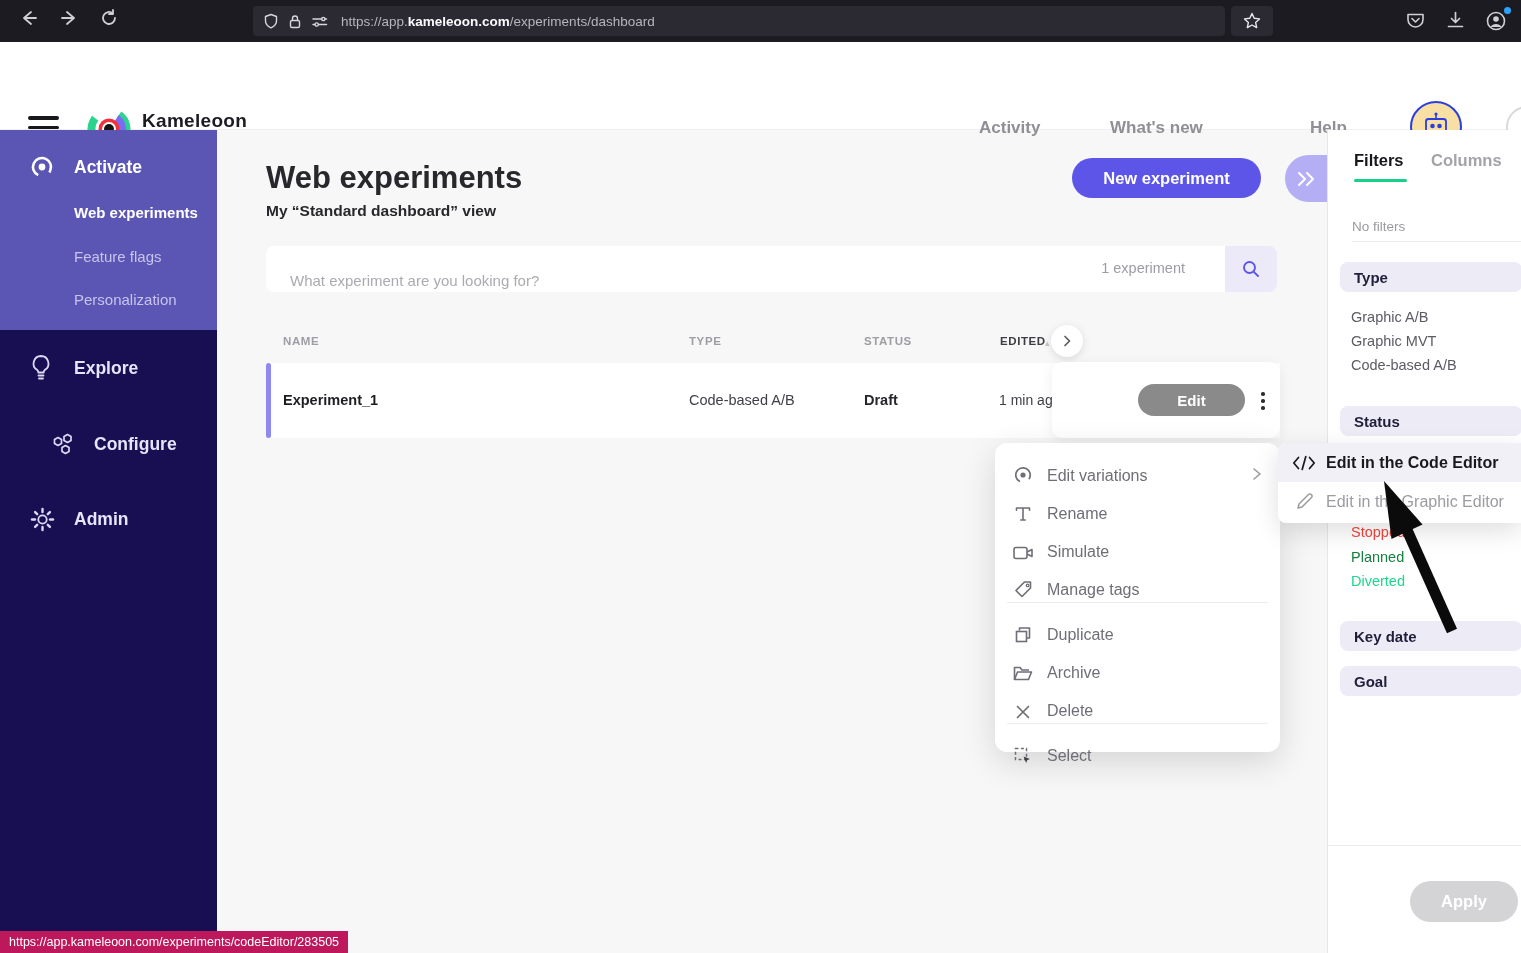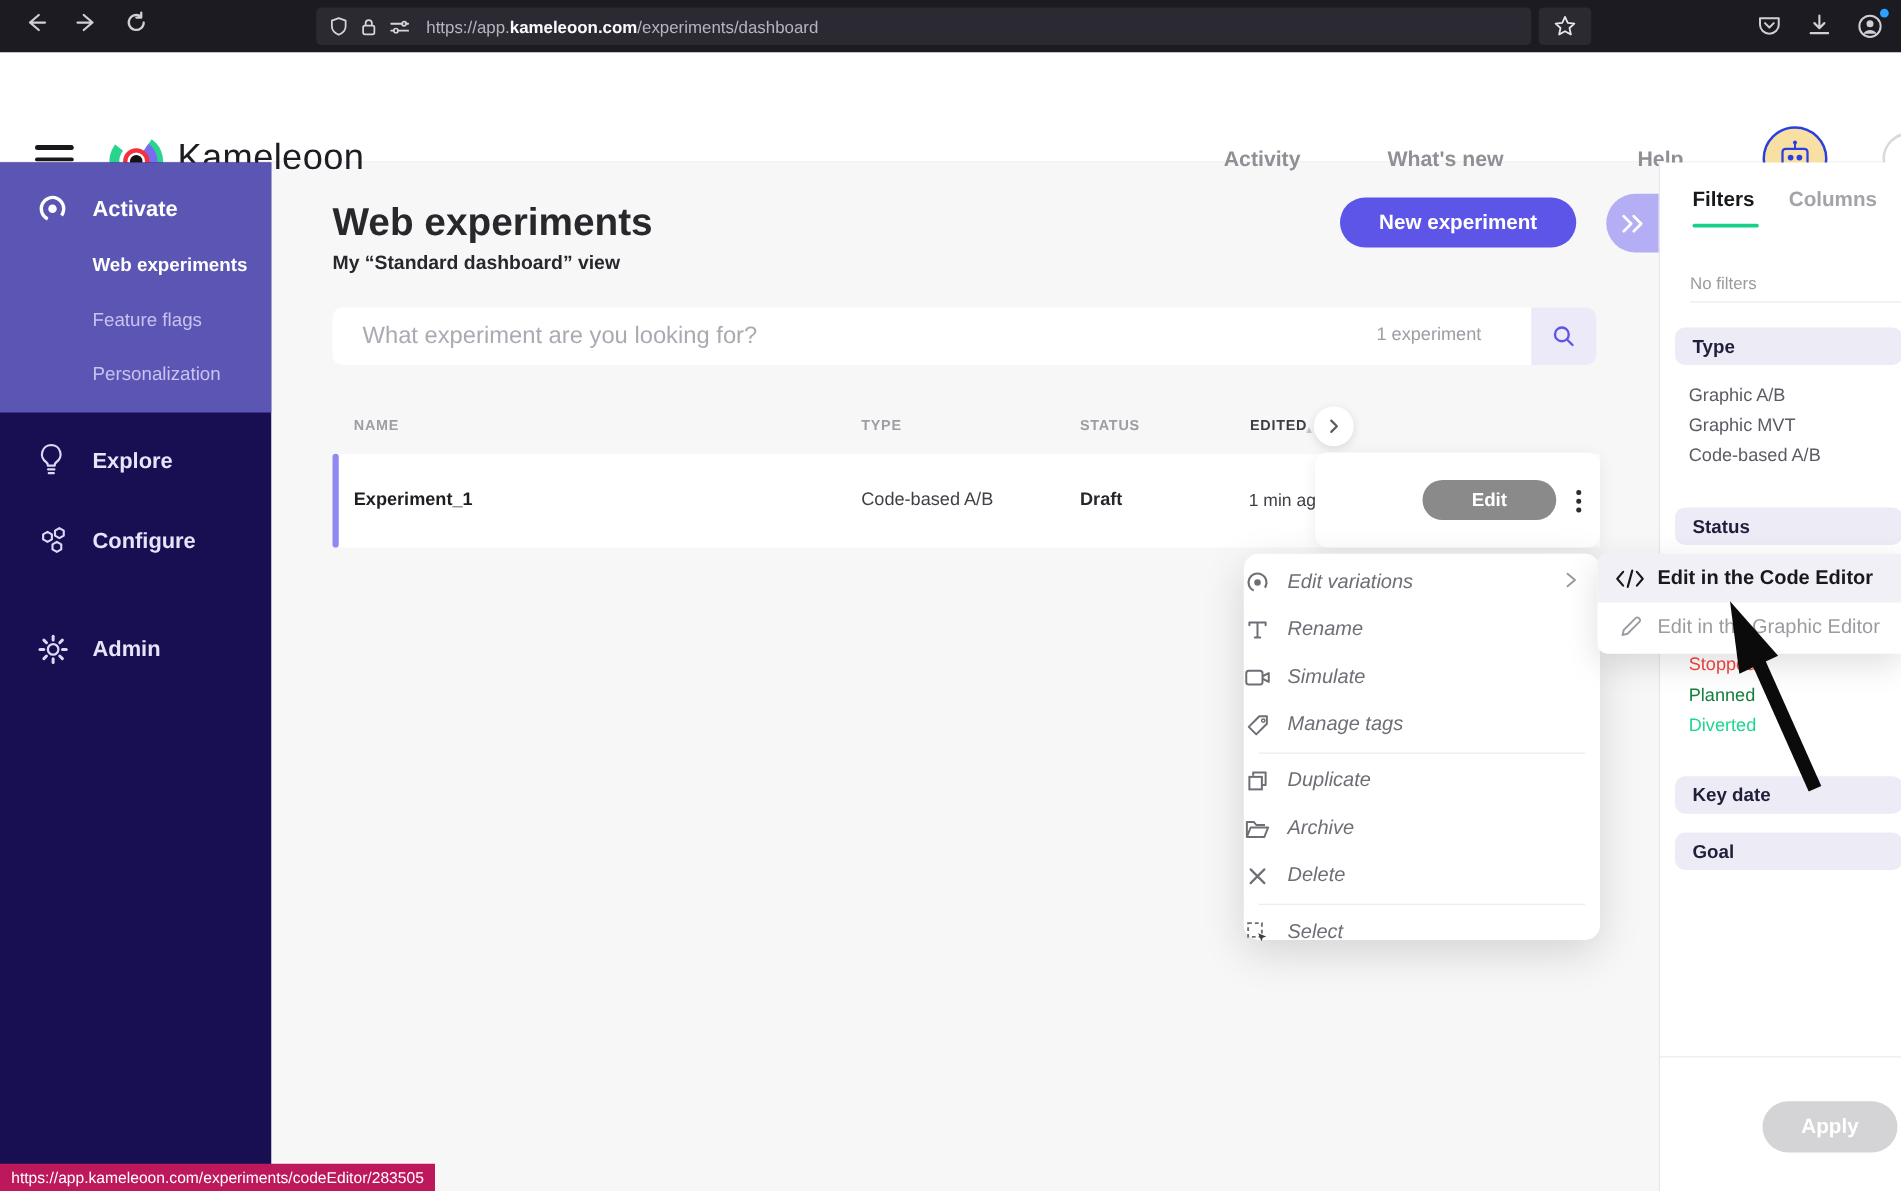--- a/index.html
+++ b/index.html
@@ -21,21 +21,21 @@
   .star-box { position:absolute; left:1231px; top:6px; width:42px; height:30px; background:#2b2a33; border-radius:4px; display:flex; align-items:center; justify-content:center; }
   .tr-ico { position:absolute; top:10px; }
   .pocket { left:1405px; } .dl { left:1445px; } .acct { left:1485px; }
   .blue-dot { position:absolute; left:1504px; top:7px; width:7px; height:7px; border-radius:50%; background:#29a3ff; }
 
   
   .app-header { position:absolute; left:0; top:42px; width:1521px; height:88px; background:#ffffff; border-bottom:1px solid #efeff1; }
   .hamburger { position:absolute; left:28px; top:74px; width:31px; height:24px; cursor:pointer; }
   .hamburger span { display:block; height:3.5px; background:#17171c; border-radius:2px; margin-bottom:6px; }
   .logo { position:absolute; left:86px; top:64px; }
-  .brand { position:absolute; left:142px; top:68px; font-size:29px; font-weight:normal; color:#1c1c22; letter-spacing:.3px; }
+  .brand { position:absolute; left:142px; top:68px; font-size:19px; font-weight:bold; color:#1c1c22; letter-spacing:.3px; }
   .hnav { position:absolute; top:76px; font-size:17px; font-weight:bold; color:#8f8f95; cursor:pointer; }
   .hnav1 { left:979px; } .hnav2 { left:1110px; } .hnav3 { left:1310px; }
   .avatar { position:absolute; left:1410px; top:59px; width:52px; height:52px; border-radius:50%; border:2.5px solid #2b3fe0; background:#f8dfa3; display:flex; align-items:center; justify-content:center; cursor:pointer; }
   .avatar-edge { position:absolute; left:1506px; top:64px; width:42px; height:42px; border-radius:50%; border:2px solid #d9d9dc; background:#fff; }
 
   
   .sidebar { position:absolute; left:0; top:130px; width:217px; height:823px; background:#180f52; color:#e9e7fb; }
   .side-active { position:absolute; left:0; top:0; width:217px; height:200px; background:#5b55b3; }
   .side-sec { position:absolute; left:0; display:flex; align-items:center; cursor:pointer; }
   .side-sec .sicon { width:30px; margin-left:29px; display:flex; }
@@ -44,21 +44,21 @@
   .sub-item.on { color:#ffffff; font-weight:bold; }
   .side-sec.dim .slabel { color:#e6e3fa; }
 
   
   .page-title { position:absolute; left:266px; top:160px; font-size:31px; font-weight:bold; color:#28282c; }
   .page-sub { position:absolute; left:266px; top:202px; font-size:15.5px; font-weight:bold; color:#28282c; }
   .new-exp { position:absolute; left:1072px; top:158px; width:189px; height:40px; border-radius:22px; background:#5c55e8; color:#fff; font-size:16.5px; font-weight:bold; display:flex; align-items:center; justify-content:center; cursor:pointer; }
   .collapse { position:absolute; left:1285px; top:155px; width:43px; height:47px; background:#b4aef5; border-radius:24px 0 0 24px; color:#fff; display:flex; align-items:center; justify-content:center; cursor:pointer; }
 
   .search-bar { position:absolute; left:266px; top:246px; width:1011px; height:46px; background:#ffffff; border-radius:8px; display:flex; align-items:center; }
-  .search-input { position:absolute; left:24px; top:0; height:46px; width:830px; border:none; outline:none; font-size:19px; color:#3a3a40; background:transparent; font-family:"Liberation Sans",sans-serif; }
+  .search-input { position:absolute; left:24px; top:11px; height:46px; width:830px; border:none; outline:none; font-size:15px; color:#3a3a40; background:transparent; font-family:"Liberation Sans",sans-serif; }
   .search-input::placeholder { color:#aaaab2; }
   .search-count { position:absolute; right:92px; top:14px; font-size:14.5px; color:#9c9ca4; }
   .search-zone { position:absolute; right:0; top:0; width:52px; height:46px; background:#eceaf8; border-radius:0 8px 8px 0; display:flex; align-items:center; justify-content:center; cursor:pointer; }
 
   .th { position:absolute; top:335px; font-size:11.5px; font-weight:bold; letter-spacing:.6px; color:#9d9da3; }
   .th.dark { color:#3c3c42; }
   .th-caret { position:absolute; left:1045px; top:338px; font-size:9px; color:#c4c4ca; }
   .scroll-btn { position:absolute; left:1051px; top:325px; width:32px; height:32px; border-radius:50%; background:#ffffff; box-shadow:0 2px 8px rgba(0,0,0,.12); display:flex; align-items:center; justify-content:center; cursor:pointer; color:#5a5a60; }
 
   .row { position:absolute; left:266px; top:363px; width:1014px; height:75px; background:#ffffff; }
@@ -69,21 +69,21 @@
   .c-status { left:598px; font-weight:bold; color:#26262b; }
   .c-edited { left:733px; font-size:14px; }
 
   .edit-card { position:absolute; left:1052px; top:362px; width:228px; height:76px; background:#ffffff; border-radius:10px; box-shadow:0 3px 14px rgba(0,0,0,.07); }
   .edit-btn { position:absolute; left:86px; top:22px; width:107px; height:32px; border-radius:17px; background:#8a8a8a; color:#fff; font-size:15px; font-weight:bold; display:flex; align-items:center; justify-content:center; cursor:pointer; }
   .kebab { position:absolute; left:203px; top:24px; width:16px; height:30px; cursor:pointer; display:flex; flex-direction:column; align-items:center; justify-content:center; gap:3.5px; }
   .kebab i { width:3.5px; height:3.5px; border-radius:50%; background:#2c2c31; }
 
   
   .ctx-menu { position:absolute; left:995px; top:443px; width:285px; height:309px; background:#ffffff; border-radius:12px; box-shadow:0 10px 34px rgba(0,0,0,.14); padding-top:4px; z-index:5; }
-  .ctx-item { position:relative; height:38px; display:flex; align-items:center; cursor:pointer; color:#6e6e76; font-size:16px;font-style:italic; }
+  .ctx-item { position:relative; height:38px; display:flex; align-items:flex-end; padding-left:17px; cursor:pointer; color:#6e6e76; font-size:16px; }
   .ctx-item .micon { width:22px; display:flex; justify-content:center; margin-right:13px; }
   .ctx-item .chev { position:absolute; right:18px; color:#9a9aa0; }
   .ctx-div { height:1px; background:#ececf0; margin:3px 12px; }
 
   
   .sub-menu { position:absolute; left:1278px; top:443px; width:243px; height:80px; background:#ffffff; border-radius:8px 0 0 8px; box-shadow:0 8px 26px rgba(0,0,0,.13); z-index:6; }
   .sub-it { height:39px; display:flex; align-items:center; padding-left:14px; font-size:16px; cursor:pointer; color:#9b9ba1; }
   .sub-it .micon { width:24px; display:flex; justify-content:center; margin-right:10px; }
   .sub-it.hl { background:#f1f0f6; border-radius:8px 0 0 0; color:#18181d; font-weight:bold; }
 
@@ -229,21 +229,21 @@
     <div class="side-sec dim" style="top:224px;">
       <span class="sicon">
         <svg width="24" height="28" viewBox="0 0 24 28">
             <path d="M12 2 a7.5 7.5 0 0 1 4 13.8 c-1 .7 -1.3 1.6 -1.3 2.7 h-5.4 c0 -1.1 -.3 -2 -1.3 -2.7 A7.5 7.5 0 0 1 12 2 Z" fill="none" stroke="#dcd9f5" stroke-width="1.8" stroke-linejoin="round"></path>
             <path d="M9.5 21.5 h5 M10 24.5 h4" stroke="#dcd9f5" stroke-width="1.8" stroke-linecap="round"></path>
           </svg>
       </span>
       <span class="slabel">Explore</span>
     </div>
 
-    <div class="side-sec dim" style="top:288px;">
+    <div class="side-sec dim" style="top:300px;padding-left:20px;">
       <span class="sicon">
         <svg width="28" height="28" viewBox="0 0 28 28">
             <path d="M9 7.5 l3.5 2 v4 l-3.5 2 -3.5 -2 v-4 Z" fill="none" stroke="#dcd9f5" stroke-width="1.7" stroke-linejoin="round"></path>
             <path d="M18.5 4.5 l3.5 2 v4 l-3.5 2 -3.5 -2 v-4 Z" fill="none" stroke="#dcd9f5" stroke-width="1.7" stroke-linejoin="round"></path>
             <path d="M16.5 15.5 l3.5 2 v4 l-3.5 2 -3.5 -2 v-4 Z" fill="none" stroke="#dcd9f5" stroke-width="1.7" stroke-linejoin="round"></path>
           </svg>
       </span>
       <span class="slabel">Configure</span>
     </div>
 

